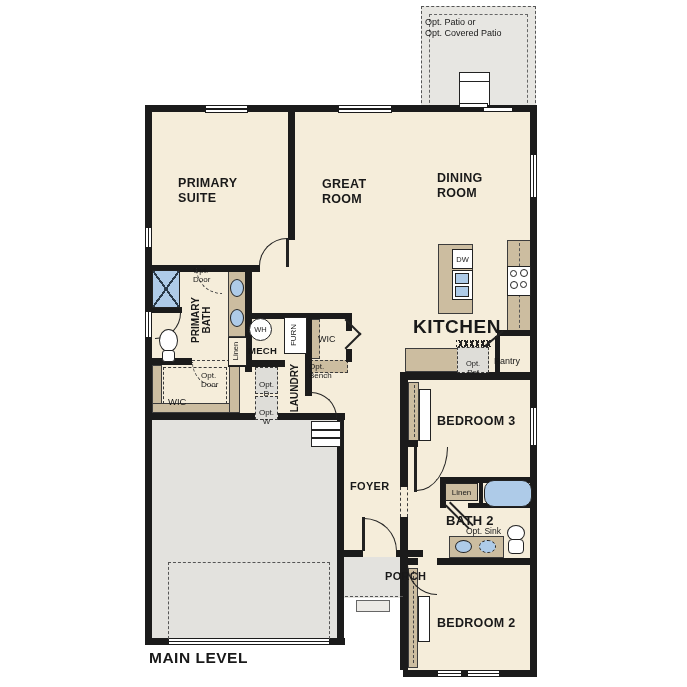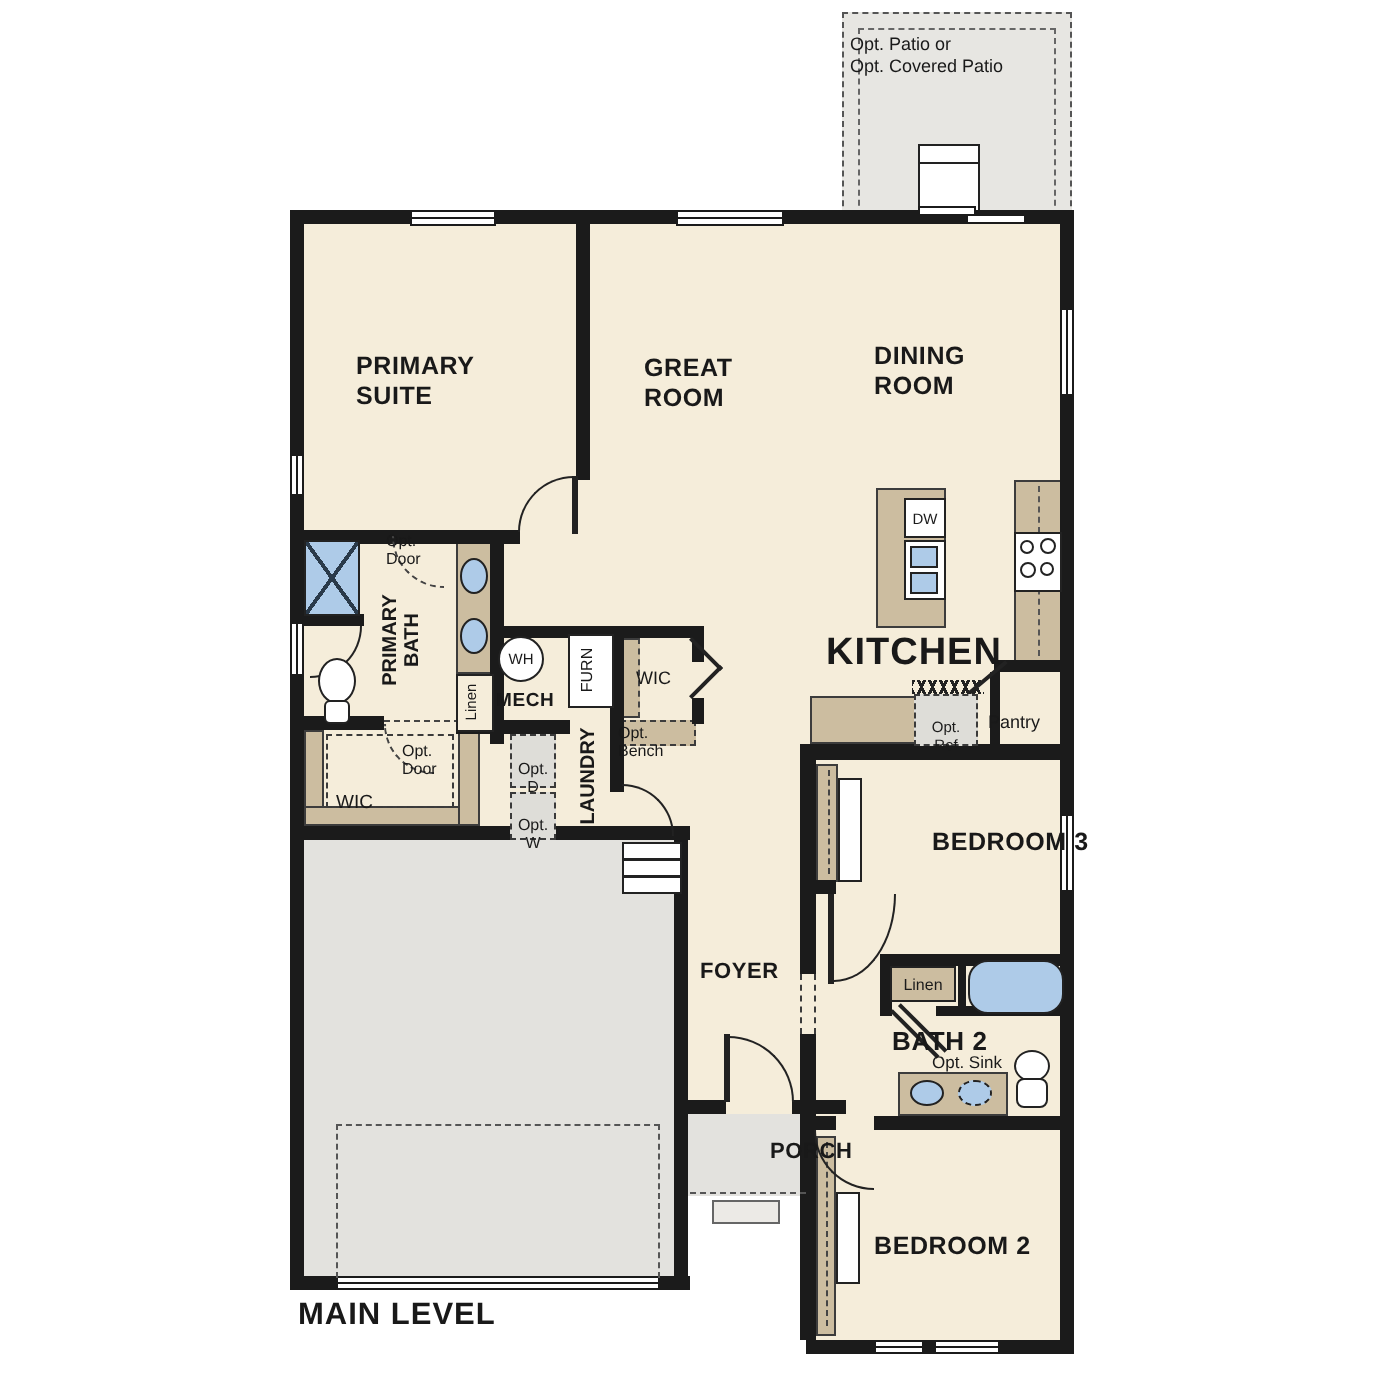--- a/index.html
+++ b/index.html
@@ -205,21 +205,21 @@
 ROOM</div>
   <div class="label" style="left:413px;top:316px;width:84px;font-size:19px;letter-spacing:.5px;">KITCHEN</div>
   <div class="vlabel" style="left:166px;top:307px;width:74px;height:26px;font-size:10px;font-weight:bold;">PRIMARY
 BATH</div>
   <div class="label" style="left:248px;top:345px;width:42px;font-size:9.5px;">MECH</div>
   <div class="vlabel" style="left:262px;top:381px;width:68px;height:14px;font-size:10px;font-weight:bold;">LAUNDRY</div>
   <div class="label reg" style="left:318px;top:334px;width:34px;font-size:9px;">WIC</div>
   <div class="label reg" style="left:168px;top:396px;width:50px;font-size:9.5px;">WIC</div>
   <div class="label" style="left:350px;top:480px;width:50px;font-size:11px;">FOYER</div>
   <div class="label" style="left:349px;top:570px;width:50px;font-size:11px;margin-left:36px;">PORCH</div>
-  <div class="label" style="left:437px;top:414px;width:90px;font-size:12.5px;margin-left:29px;">BEDROOM 3</div>
+  <div class="label" style="left:437px;top:414px;width:90px;font-size:12.5px;">BEDROOM 3</div>
   <div class="label" style="left:437px;top:616px;width:94px;font-size:12.5px;">BEDROOM 2</div>
   <div class="label" style="left:446px;top:513px;width:56px;font-size:13px;">BATH 2</div>
   <div class="label reg" style="left:494px;top:356px;width:44px;font-size:9px;">Pantry</div>
   <div class="label reg" style="left:193px;top:266px;width:38px;font-size:8px;">Opt.
 Door</div>
   <div class="label reg" style="left:201px;top:371px;width:42px;font-size:8px;">Opt.
 Door</div>
   <div class="label reg" style="left:309px;top:362px;width:40px;font-size:8px;">Opt.
 Bench</div>
   <div class="label reg" style="left:466px;top:526px;width:56px;font-size:8.5px;">Opt. Sink</div>

